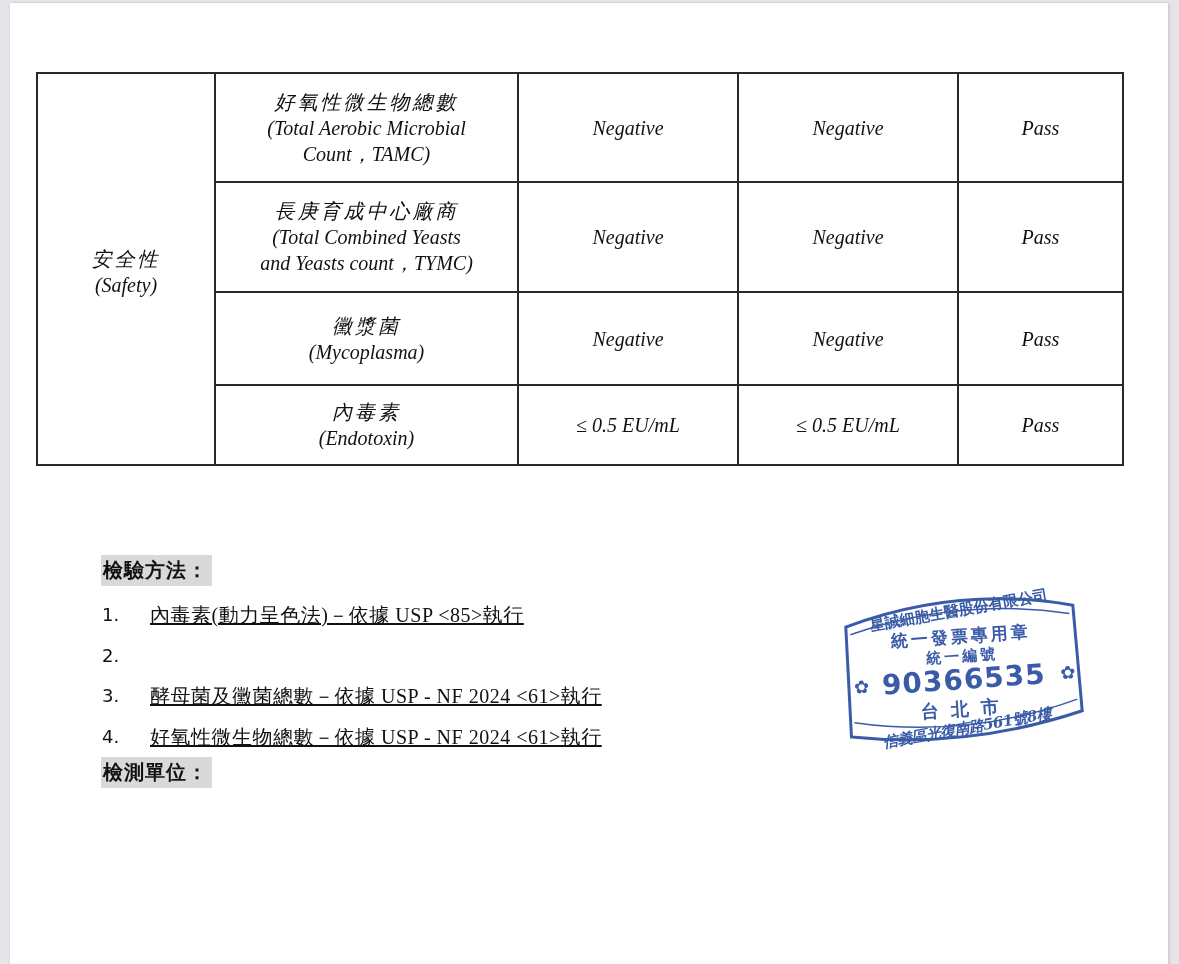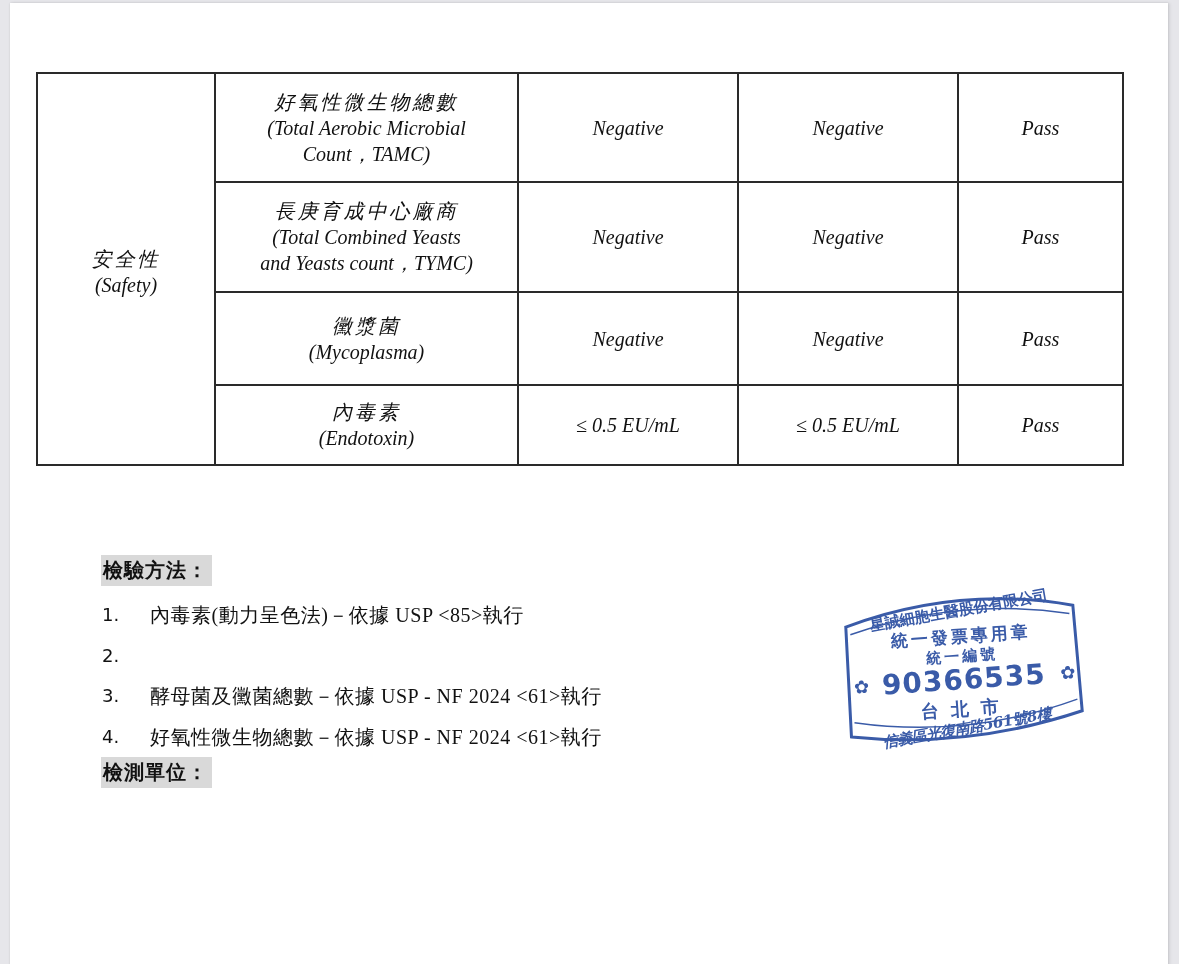--- a/index.html
+++ b/index.html
@@ -50,21 +50,21 @@
     .methods {
       position: absolute; left: 92px; top: 596px; margin: 0; padding: 0; list-style: none;
     }
     .methods li {
       height: 40.5px; line-height: 32px; font-size: 20px; white-space: nowrap;
       display: flex;
     }
     .methods .num {
       width: 48px; font-family: "DejaVu Sans", sans-serif; font-size: 18px;
     }
-    .methods .txt { letter-spacing: 0.5px; }
+    .methods .txt { letter-spacing: 0.5px; text-decoration: underline; }
     .footer-text {
       position: absolute; left: 91px; top: 801px; font-size: 20px; letter-spacing: 2px; white-space: nowrap;
     }
 
     .stamp {
       position: absolute; left: 833px; top: 586px; width: 240px; height: 160px;
       transform: rotate(-4deg);
       color: #3a5ba8;
     }
     .stamp svg { position: absolute; left: 0; top: 0; }

